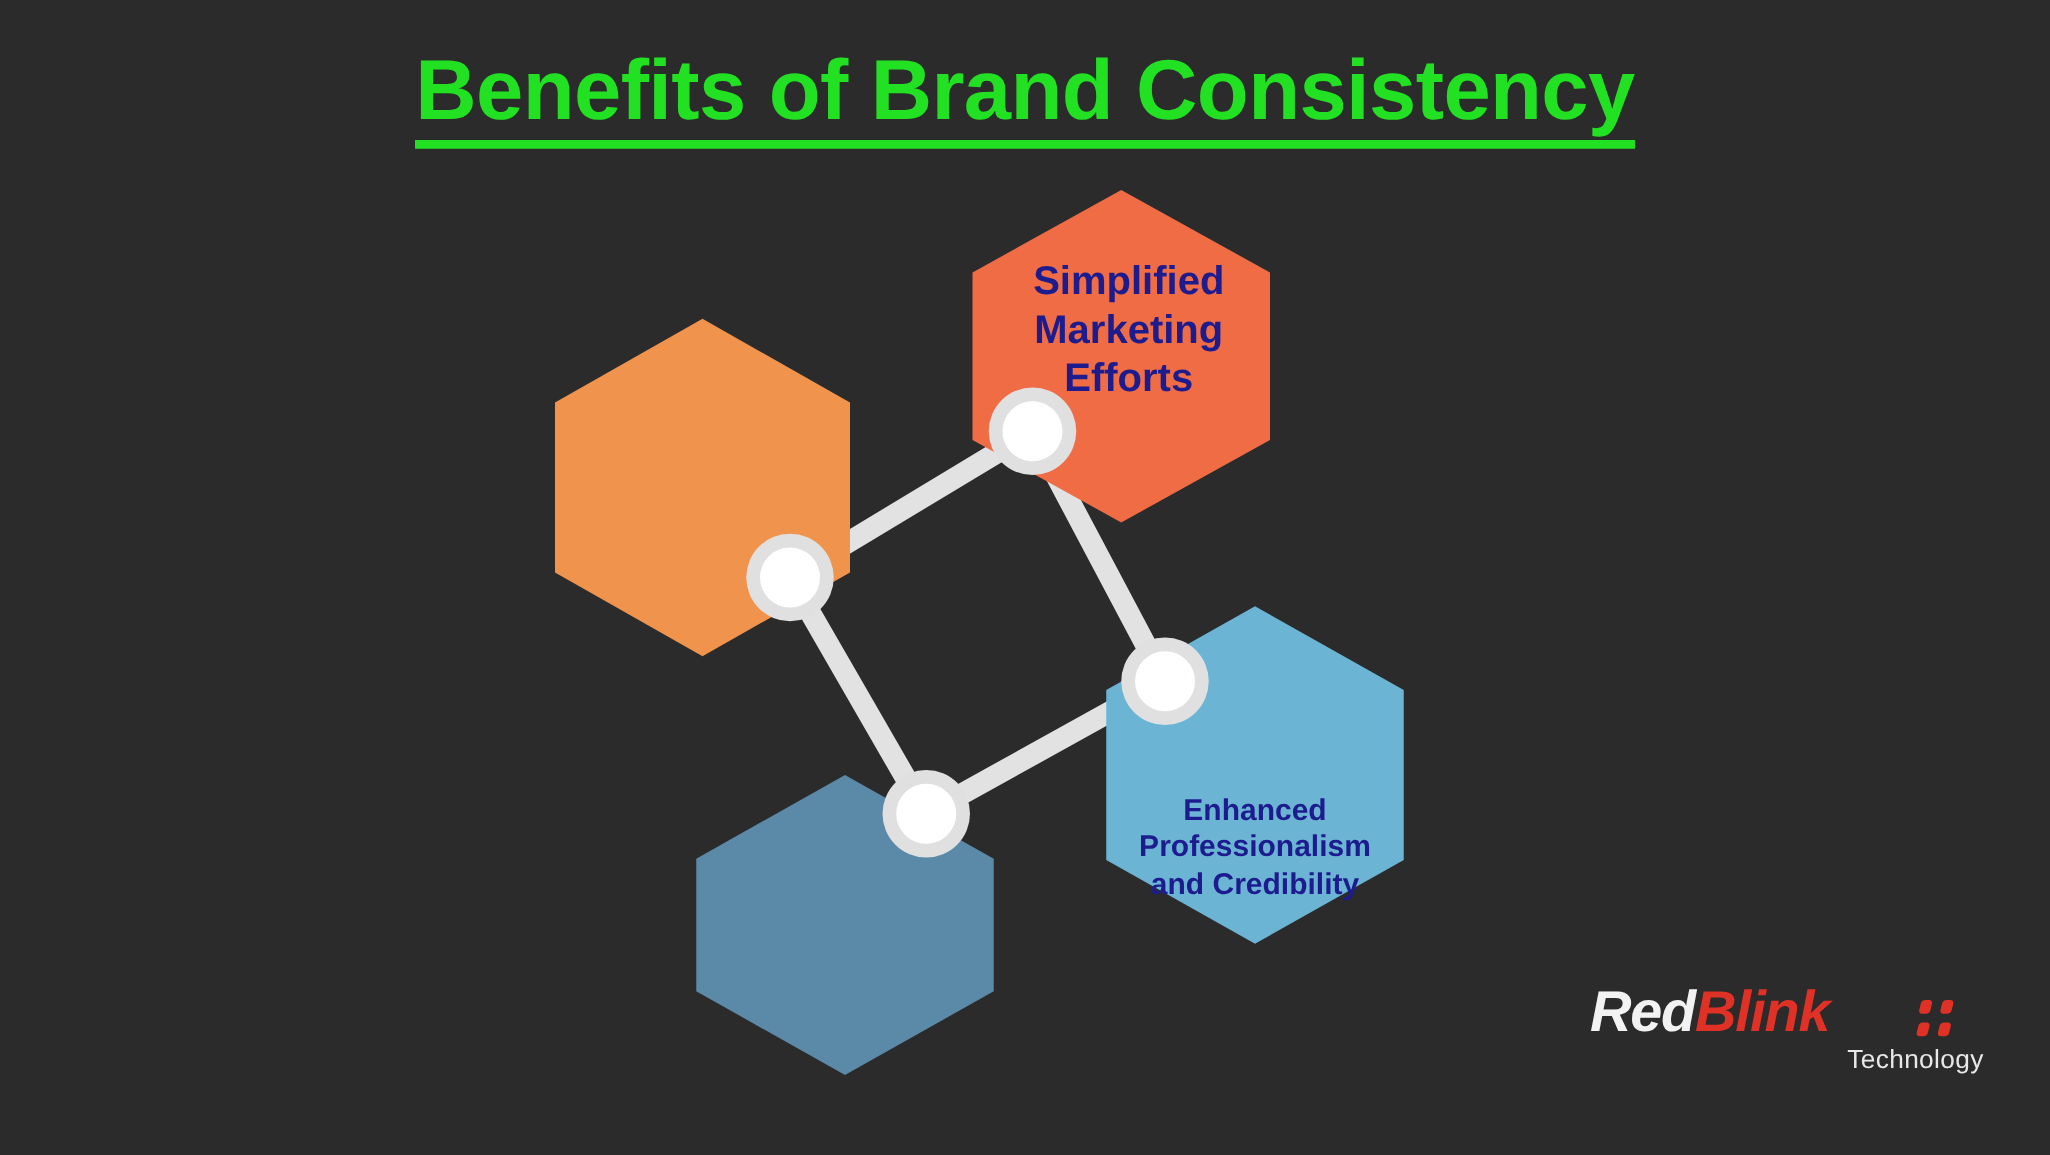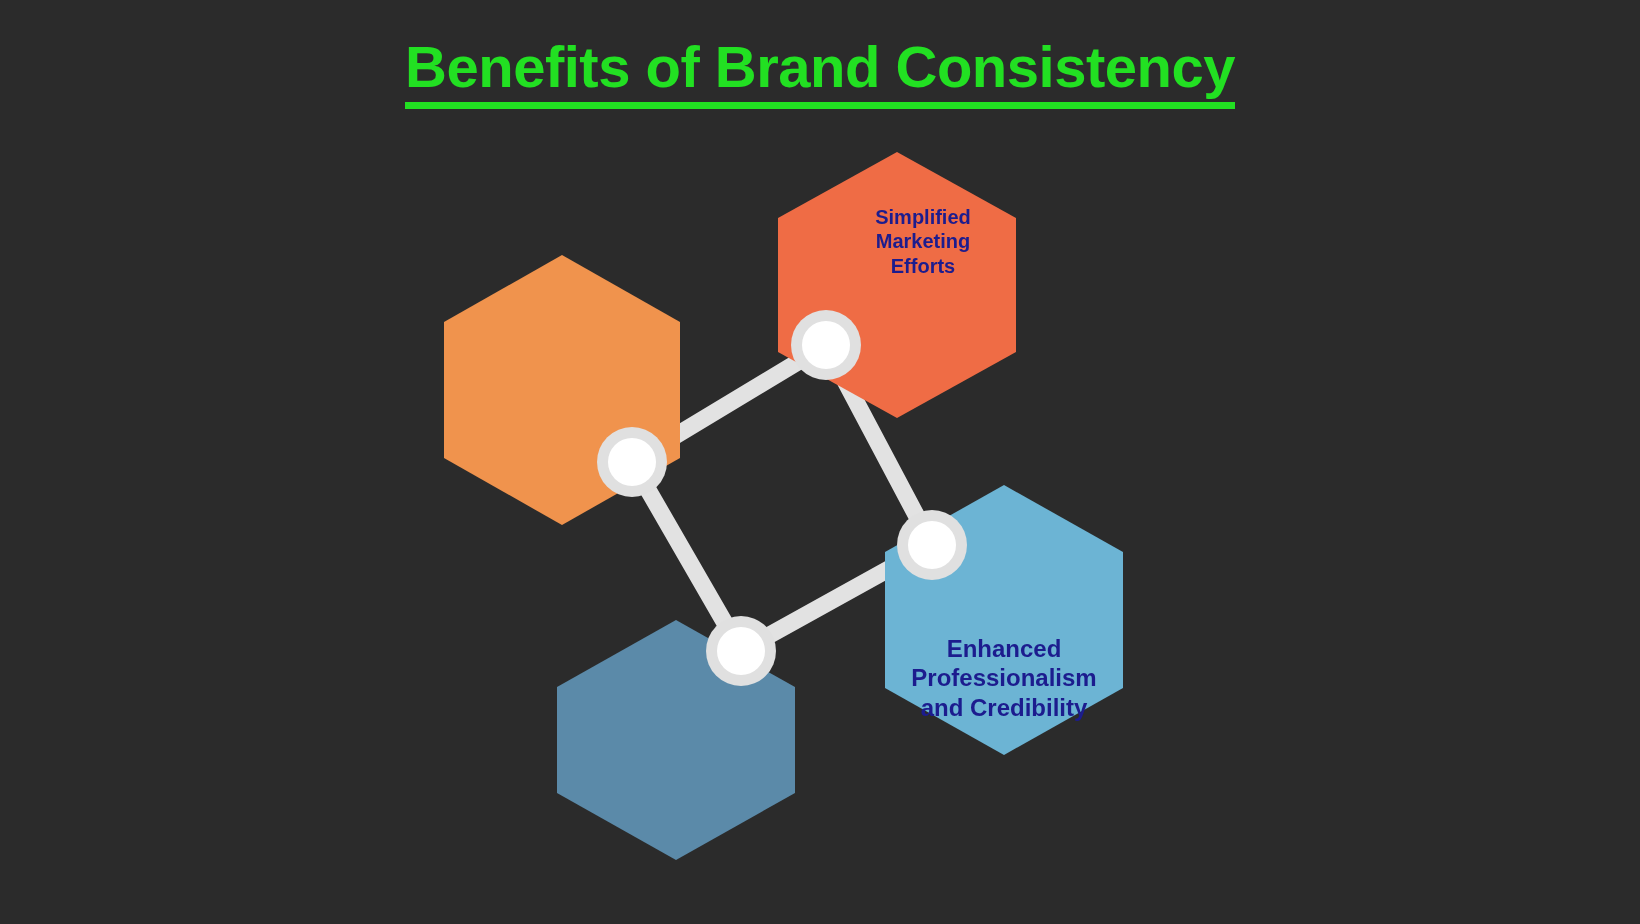--- a/index.html
+++ b/index.html
@@ -20,21 +20,21 @@
     background: #2b2b2b;
   }
 
   
   #title {
     position: absolute;
     left: 0;
     top: 38px;
     width: 1640px;
     text-align: center;
-    font-size: 58px;
+    font-size: 68px;
     line-height: 1.0;
     font-weight: bold;
     color: #22e022;
     letter-spacing: -0.5px;
     white-space: nowrap;
   }
   #title .tx {
     display: inline-block;
     border-bottom: 7px solid #22e022;
     padding-bottom: 6px;
@@ -56,21 +56,21 @@
     font-weight: bold;
     color: #1c1c8e;
     line-height: 1.22;
     white-space: pre-line;
     pointer-events: none;
   }
   #label-recognition {
     left: 432px;  top: 308px;  width: 244px;  font-size: 26px;
   }
   #label-marketing {
-    left: 798px;  top: 205px;  width: 250px;  font-size: 20px;
+    left: 778px;  top: 205px;  width: 250px;  font-size: 32px;
   }
   #label-professionalism {
     left: 880px;  top: 590px;  width: 248px;  font-size: 24px; margin-top: 44px;
   }
   #label-loyalty {
     left: 552px;  top: 684px;  width: 250px;  font-size: 25px;
   }
 
   
   #logo {
@@ -174,14 +174,26 @@
 
   <div class="hexlabel" id="label-marketing">Simplified
 Marketing
 Efforts</div>
 
   <div class="hexlabel" id="label-professionalism">Enhanced
 Professionalism
 and Credibility</div>
 
 
+  <div id="logo">
+    <div id="logo-wordmark">
+      <span id="logo-red">Red</span><span id="logo-blink">Blink</span>
+    </div>
+    <div id="logo-dots">
+      <i></i>
+        <i></i>
+        <i></i>
+        <i></i>
+    </div>
+    <div id="logo-tagline">Technology</div>
+  </div>
 
 </div>
 
 </body></html>

